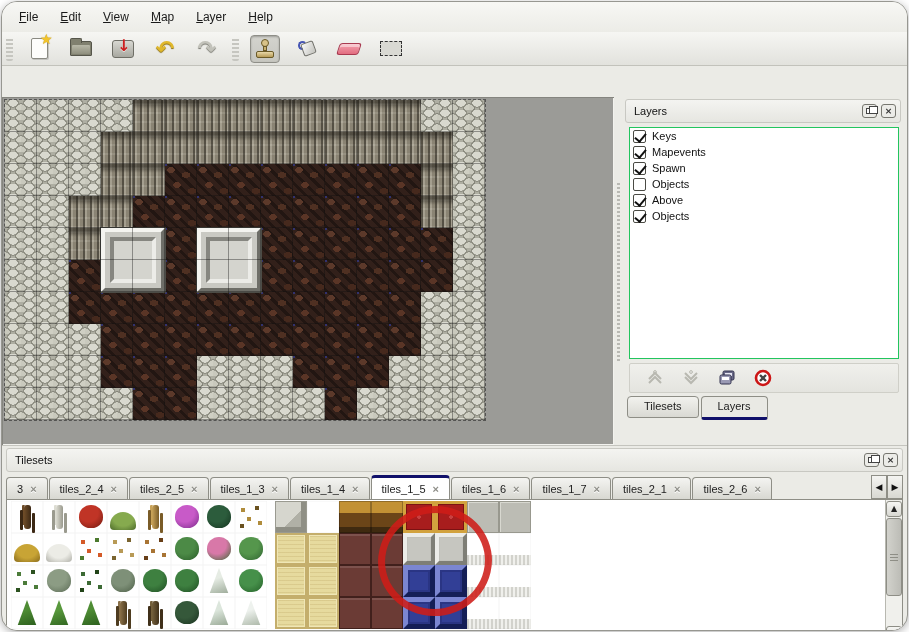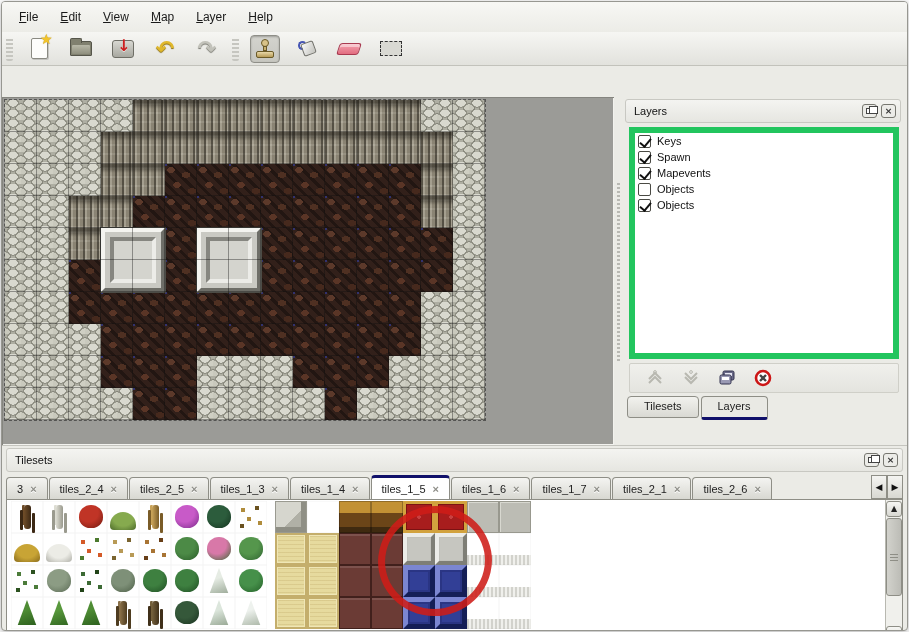--- a/index.html
+++ b/index.html
@@ -1,19 +1,19 @@
 <!DOCTYPE html>
 <html><head>
 <meta charset="utf-8">
 <style>
   * { box-sizing: border-box; margin: 0; padding: 0; }
   html,body { background:#fff; font-family:"Liberation Sans", sans-serif; }
   .window{
     position:relative; width:907px; height:630px; margin:1px;
-    border:1px solid #979791; border-radius:4px; overflow:hidden;
+    border:1px solid #979791; border-radius:16px; overflow:hidden;
     background:#ebebe6; box-shadow:0 2px 8px rgba(0,0,0,.30);
   }
   
   .menubar{ height:30px; display:flex; align-items:center; padding-left:6px;
     background:linear-gradient(#f7f7f4,#ececе7); background:linear-gradient(#f7f7f4,#ecece7);
     font-size:12px; color:#1a1a1a; }
   .menu-item{ padding:4px 11px; cursor:default; border-radius:3px; }
   .menu-item u{ text-decoration:underline; }
   
   .toolbar{ height:34px; display:flex; align-items:center;
@@ -116,21 +116,21 @@
   .opacity-row{ height:26px; display:flex; align-items:center; font-size:11px; color:#111;
      padding:0 2px 0 6px; }
   .slider{ flex:1; height:8px; margin:0 4px 0 10px; position:relative;
      background:#12127a; border-radius:4px; border:1px solid #0a0a58;
      box-shadow:0 1px 0 rgba(255,255,255,.6);}
   .slider-handle{ position:absolute; right:-2px; top:-5px; width:26px; height:17px;
      background:linear-gradient(#f4f4f0,#cfcfc8); border:1px solid #84847c; border-radius:3px;
      cursor:pointer;
      background-image:radial-gradient(1px 1px at 4px 4px,#9a9a92 40%,transparent 60%);
      background-size:4px 4px; background-origin:content-box; padding:2px 4px; }
-  .layer-listbox{ height:232px; background:#fff; border:6px solid #22c55e; margin:2px 2px 0 4px;
+  .layer-listbox{ height:232px; background:#fff; border:1px solid #22c55e; margin:2px 2px 0 4px;
      overflow:hidden; }
   .layer-row{ height:16px; display:flex; align-items:center; font-size:11px; color:#111;
      padding-left:3px; cursor:default;}
   .layer-row.selected{ background:#000080; color:#fff; }
   .cbx{ width:13px; height:13px; background:#fff; border:1px solid #4a4a44; border-radius:2px;
      margin-right:6px; position:relative; flex:none; cursor:pointer;}
   .cbx.on:after{ content:""; position:absolute; left:3px; top:0px; width:5px; height:9px;
      border:solid #111; border-width:0 2px 2px 0; transform:rotate(40deg);}
   .layer-actions{ height:30px; display:flex; align-items:center; gap:14px; padding-left:14px;
      border-top:1px solid #d8d8d2; margin:4px 2px 0 4px; background:linear-gradient(#f0f0ec,#e4e4df);
@@ -434,29 +434,33 @@
             <span class="glyph" style="font-weight:bold;">×</span>
           </span>
       </div>
       <div class="layer-listbox" id="layerList">
           <div class="layer-row">
             <span class="cbx on"></span>
             <span>Keys</span>
           </div>
           <div class="layer-row">
             <span class="cbx on"></span>
-            <span>Spawn</span>
+            <span>Mapevents</span>
           </div>
           <div class="layer-row">
             <span class="cbx on"></span>
-            <span>Mapevents</span>
+            <span>Spawn</span>
           </div>
           <div class="layer-row">
             <span class="cbx"></span>
             <span>Objects</span>
+          </div>
+          <div class="layer-row">
+            <span class="cbx on"></span>
+            <span>Above</span>
           </div>
           <div class="layer-row">
             <span class="cbx on"></span>
             <span>Objects</span>
           </div>
         </div>
       <div class="layer-actions">
         <span class="act-btn">
           <svg width="18" height="16" viewBox="0 0 18 16">
               <path d="M3 9 L9 3 L15 9" fill="none" stroke="#b8b8b0" stroke-width="2"></path>

